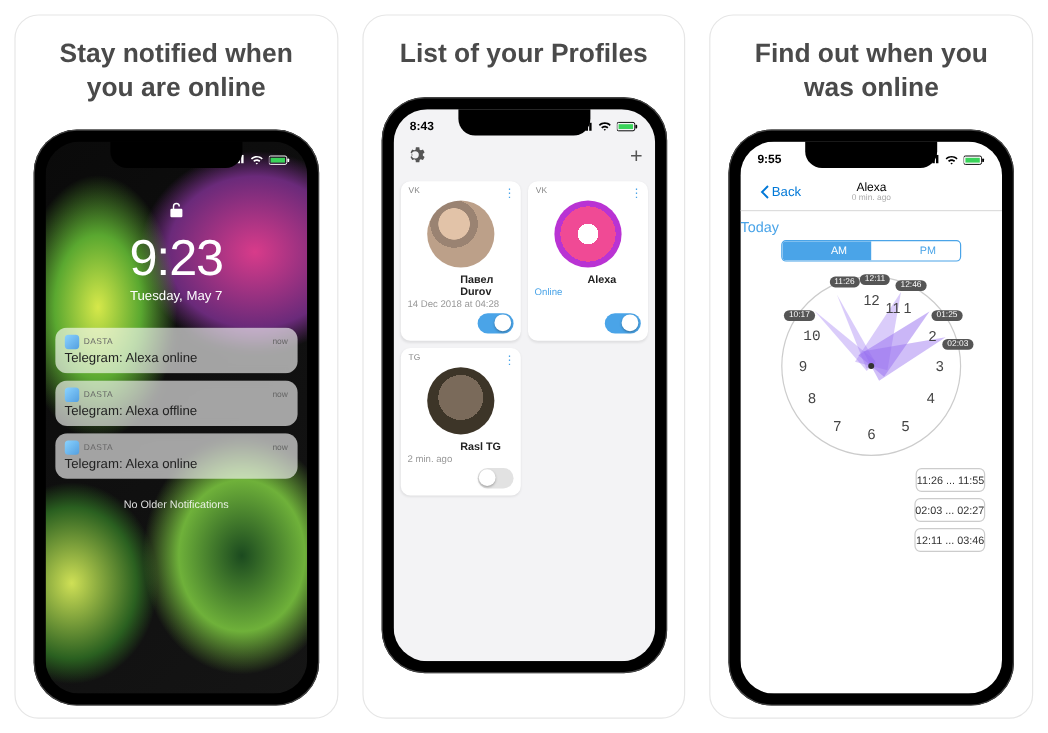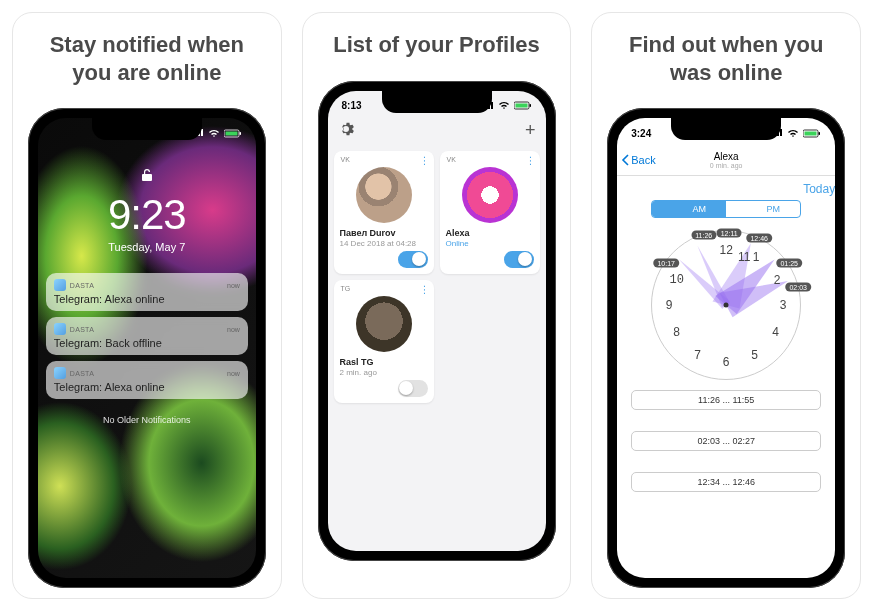--- a/index.html
+++ b/index.html
@@ -137,21 +137,21 @@
   }
   .card-tag { font-size: 7px; color: #888; position: absolute; top: 5px; left: 7px; }
   .card-dots { position: absolute; top: 4px; right: 5px; font-size: 10px; color: #4aa4e8; letter-spacing: -1px; }
   .avatar {
     width: 56px; height: 56px; border-radius: 50%;
     margin: 10px auto 5px; position: relative; overflow: hidden;
   }
   .av1 { background: radial-gradient(circle at 40% 35%, #e2c3a8 0 26%, #9a8372 27% 40%, #bca089 40%); }
   .av2 { background: radial-gradient(circle at 50% 50%, #fff 0 22%, #f04a95 22% 58%, #b933d3 58%); }
   .av3 { background: radial-gradient(circle at 50% 45%, #7a6a5a 0 45%, #3d3528 45%); }
-  .card-name { font-size: 9px; font-weight: 600; color: #222; }
+  .card-name { font-size: 9px; font-weight: 600; color: #222; margin-left: 44px; }
   .card-sub { font-size: 8px; color: #999; margin-top: 1px; }
   .card-sub.online { color: #4aa4e8; }
   .toggle {
     width: 30px; height: 17px; border-radius: 10px;
     position: absolute; bottom: 6px; right: 6px;
   }
   .toggle::after {
     content: ""; position: absolute; top: 1.5px;
     width: 14px; height: 14px; background: #fff; border-radius: 50%;
     box-shadow: 0 1px 2px rgba(0,0,0,0.3);
@@ -159,27 +159,27 @@
   .toggle.on { background: #4aa4e8; }
   .toggle.on::after { right: 1.5px; }
   .toggle.off { background: #e2e2e2; }
   .toggle.off::after { left: 1.5px; }
 
   
   .screen-white { position: absolute; inset: 0; background: #fff; }
   .navbar {
     position: relative; z-index: 5;
     height: 32px; border-bottom: 0.5px solid #ddd;
-    display: flex; align-items: center; padding: 0 4px;
+    display: flex; align-items: center; padding: 0 16px;
     font-size: 10px;
   }
   .navbar .back { color: #0078d7; font-size: 11px; display: flex; align-items: center; gap: 2px; }
   .navbar .title { position: absolute; left: 0; right: 0; text-align: center; font-size: 10px; color: #000; pointer-events: none; }
   .navbar .title .sub { display: block; font-size: 7px; color: #aaa; }
-  .today-label { text-align: right; color: #4aa4e8; font-size: 12px; margin: 6px 0 4px; position: relative; z-index: 5; padding-left: 41px; }
+  .today-label { text-align: left; color: #4aa4e8; font-size: 12px; margin: 6px 0 4px; position: relative; z-index: 5; }
   .seg {
     position: relative; z-index: 5;
     margin: 0 auto; width: 150px; height: 18px;
     border: 1px solid #4aa4e8; border-radius: 4px;
     display: flex; font-size: 9px; overflow: hidden;
   }
   .seg div { flex: 1; display: flex; align-items: center; justify-content: center; padding-left: 20px; }
   .seg .on { background: #4aa4e8; color: #fff; }
   .seg .off { color: #4aa4e8; }
   .clock-wrap { position: relative; z-index: 5; width: 150px; height: 150px; margin: 12px auto 10px; }
@@ -199,21 +199,21 @@
     border-bottom: 66px solid rgba(150,110,240,0.35);
     transform-origin: 50% 100%;
   }
   .time-chip {
     position: absolute; background: #555; color: #fff;
     font-size: 7px; padding: 1px 4px; border-radius: 7px;
     transform: translate(-50%,-50%); z-index: 10;
   }
   .ranges {
     position: relative; z-index: 5;
-    margin: 6px 14px 0; display: flex; flex-direction: column; gap: 21px;
+    margin: 6px 14px 0; display: flex; flex-direction: column; gap: 5px; align-items: flex-end;
   }
   .range-row {
     border: 1px solid #ccc; border-radius: 5px;
     font-size: 9px; color: #333; text-align: center;
     padding: 4px 0; background: #fff;
   }
 </style>
 </head>
 <body>
 
@@ -261,21 +261,21 @@
             <span class="notif-time">now</span>
           </div>
           <div class="notif-body">Telegram: Alexa online</div>
         </div>
         <div class="notif">
           <div class="notif-top">
             <span class="notif-app-icon"></span>
             <span class="notif-app">DASTA</span>
             <span class="notif-time">now</span>
           </div>
-          <div class="notif-body">Telegram: Back offline</div>
+          <div class="notif-body">Telegram: Alexa offline</div>
         </div>
         <div class="notif">
           <div class="notif-top">
             <span class="notif-app-icon"></span>
             <span class="notif-app">DASTA</span>
             <span class="notif-time">now</span>
           </div>
           <div class="notif-body">Telegram: Alexa online</div>
         </div>
         <div class="no-older">No Older Notifications</div>
@@ -283,21 +283,21 @@
     </div>
   </div>
 </div>
 
 <div class="slide">
   <div class="slide-title">List of your Profiles</div>
   <div class="phone">
     <div class="phone-screen">
       <div class="screen-light"></div>
       <div class="statusbar dark">
-        <span>8:13</span>
+        <span>8:43</span>
         <span class="status-right">
           <span class="sig">
             <svg width="12" height="8">
                 <path d="M0 7h2V5H0zM3 7h2V3H3zM6 7h2V1H6zM9 7h2V0h-2v7z" fill="#000"></path>
               </svg>
           </span>
           <span class="wifi">
             <svg width="12" height="9">
                 <path d="M6 8L7 7c-.6-.6-1.4-.6-2 0zM3 5l1 1c1.1-1.1 2.9-1.1 4 0l1-1C7.3 3.3 4.7 3.3 3 5zM1 3l1 1c2.2-2.2 5.8-2.2 8 0l1-1C8.3.3 3.7.3 1 3z" fill="#000"></path>
               </svg>
@@ -351,21 +351,21 @@
     </div>
   </div>
 </div>
 
 <div class="slide">
   <div class="slide-title">Find out when you was online</div>
   <div class="phone">
     <div class="phone-screen">
       <div class="screen-white"></div>
       <div class="statusbar dark">
-        <span>3:24</span>
+        <span>9:55</span>
         <span class="status-right">
           <span class="sig">
             <svg width="12" height="8">
                 <path d="M0 7h2V5H0zM3 7h2V3H3zM6 7h2V1H6zM9 7h2V0h-2v7z" fill="#000"></path>
               </svg>
           </span>
           <span class="wifi">
             <svg width="12" height="9">
                 <path d="M6 8L7 7c-.6-.6-1.4-.6-2 0zM3 5l1 1c1.1-1.1 2.9-1.1 4 0l1-1C7.3 3.3 4.7 3.3 3 5zM1 3l1 1c2.2-2.2 5.8-2.2 8 0l1-1C8.3.3 3.7.3 1 3z" fill="#000"></path>
               </svg>
@@ -422,17 +422,17 @@
         <span class="time-chip" style="left:72%;top:5%;">12:46</span>
         <span class="time-chip" style="left:92%;top:22%;">01:25</span>
         <span class="time-chip" style="left:98%;top:38%;">02:03</span>
         <span class="time-chip" style="left:10%;top:22%;">10:17</span>
         <span class="time-chip" style="left:52%;top:2%;">12:11</span>
         <div style="position:absolute;left:50%;top:50%;width:5px;height:5px;background:#333;border-radius:50%;transform:translate(-50%,-50%);"></div>
       </div>
       <div class="ranges">
         <div class="range-row">11:26 ... 11:55</div>
         <div class="range-row">02:03 ... 02:27</div>
-        <div class="range-row">12:34 ... 12:46</div>
+        <div class="range-row">12:11 ... 03:46</div>
       </div>
     </div>
   </div>
 </div>
 
 </body></html>

